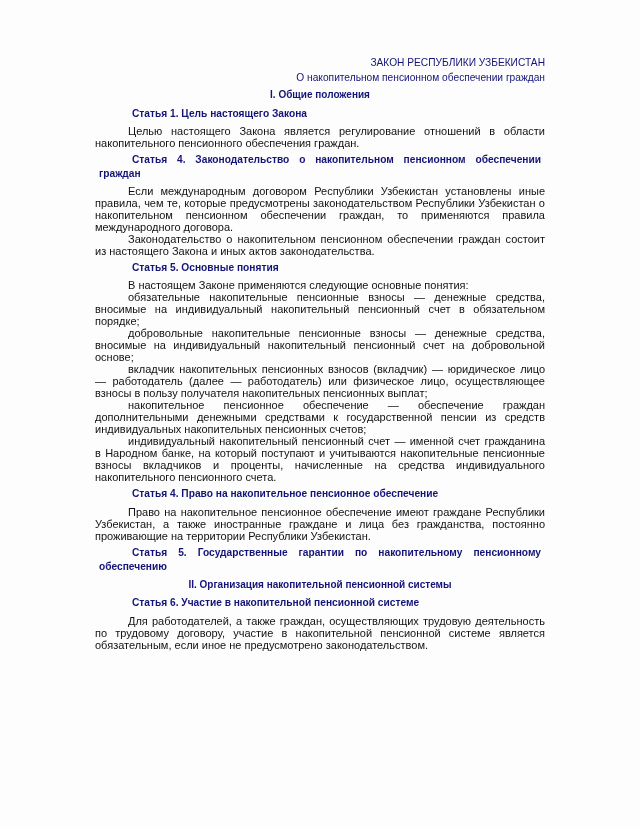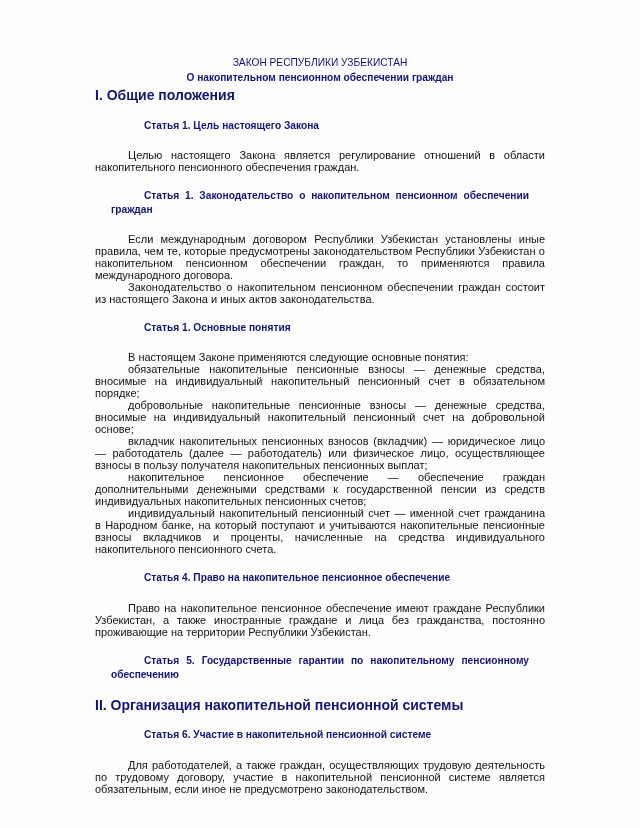--- a/index.html
+++ b/index.html
@@ -21,45 +21,45 @@
     box-sizing: border-box;
     padding: 56px 95px 0 95px;
   }
   .doc-body {
     width: 450px;
     color: #111111;
     font-size: 10.2px;
     line-height: 14.0px;
   }
   .center-title {
-    text-align: center;
+    text-align: right;
     color: #141478;
     margin: 0;
     padding: 0;
     font-size: 10.2px;
     line-height: 14.5px;
     font-weight: normal;
   }
   .center-title.bold {
-    font-weight: bold;
+    font-weight: normal;
   }
   .section-heading {
-    text-align: left;
+    text-align: center;
     color: #141478;
     font-weight: bold;
-    font-size: 14px;
+    font-size: 10px;
     line-height: 14.5px;
     margin: 3px 0 2px 0;
   }
   .article-heading {
     color: #141478;
     font-weight: bold;
     font-size: 10.2px;
     line-height: 14.2px;
-    margin: 16px;
+    margin: 4px;
     text-indent: 33px;
     text-align: justify;
     text-align-last: left;
   }
   .article-heading.wrap {
     text-align: justify;
   }
   p.para {
     margin: 0;
     text-indent: 33px;
@@ -82,25 +82,25 @@
     <div class="title-block">
       <div class="center-title">ЗАКОН РЕСПУБЛИКИ УЗБЕКИСТАН</div>
       <div class="center-title bold">О накопительном пенсионном обеспечении граждан</div>
     </div>
 
     <div class="section-heading">I. Общие положения</div>
 
     <div class="article-heading">Статья 1. Цель настоящего Закона</div>
     <p class="para">Целью настоящего Закона является регулирование отношений в области накопительного пенсионного обеспечения граждан.</p>
 
-    <div class="article-heading wrap">Статья 1. Законодательство о накопительном пенсионном обеспечении граждан</div>
+    <div class="article-heading wrap">Статья 4. Законодательство о накопительном пенсионном обеспечении граждан</div>
     <p class="para">Если международным договором Республики Узбекистан установлены иные правила, чем те, которые предусмотрены законодательством Республики Узбекистан о накопительном пенсионном обеспечении граждан, то применяются правила международного договора.</p>
     <p class="para">Законодательство о накопительном пенсионном обеспечении граждан состоит из настоящего Закона и иных актов законодательства.</p>
 
-    <div class="article-heading">Статья 1. Основные понятия</div>
+    <div class="article-heading">Статья 5. Основные понятия</div>
     <p class="para">В настоящем Законе применяются следующие основные понятия:</p>
     <p class="para">обязательные накопительные пенсионные взносы — денежные средства, вносимые на индивидуальный накопительный пенсионный счет в обязательном порядке;</p>
     <p class="para">добровольные накопительные пенсионные взносы — денежные средства, вносимые на индивидуальный накопительный пенсионный счет на добровольной основе;</p>
     <p class="para">вкладчик накопительных пенсионных взносов (вкладчик) — юридическое лицо — работодатель (далее — работодатель) или физическое лицо, осуществляющее взносы в пользу получателя накопительных пенсионных выплат;</p>
     <p class="para">накопительное пенсионное обеспечение — обеспечение граждан дополнительными денежными средствами к государственной пенсии из средств индивидуальных накопительных пенсионных счетов;</p>
     <p class="para">индивидуальный накопительный пенсионный счет — именной счет гражданина в Народном банке, на который поступают и учитываются накопительные пенсионные взносы вкладчиков и проценты, начисленные на средства индивидуального накопительного пенсионного счета.</p>
 
     <div class="article-heading">Статья 4. Право на накопительное пенсионное обеспечение</div>
     <p class="para">Право на накопительное пенсионное обеспечение имеют граждане Республики Узбекистан, а также иностранные граждане и лица без гражданства, постоянно проживающие на территории Республики Узбекистан.</p>
 

